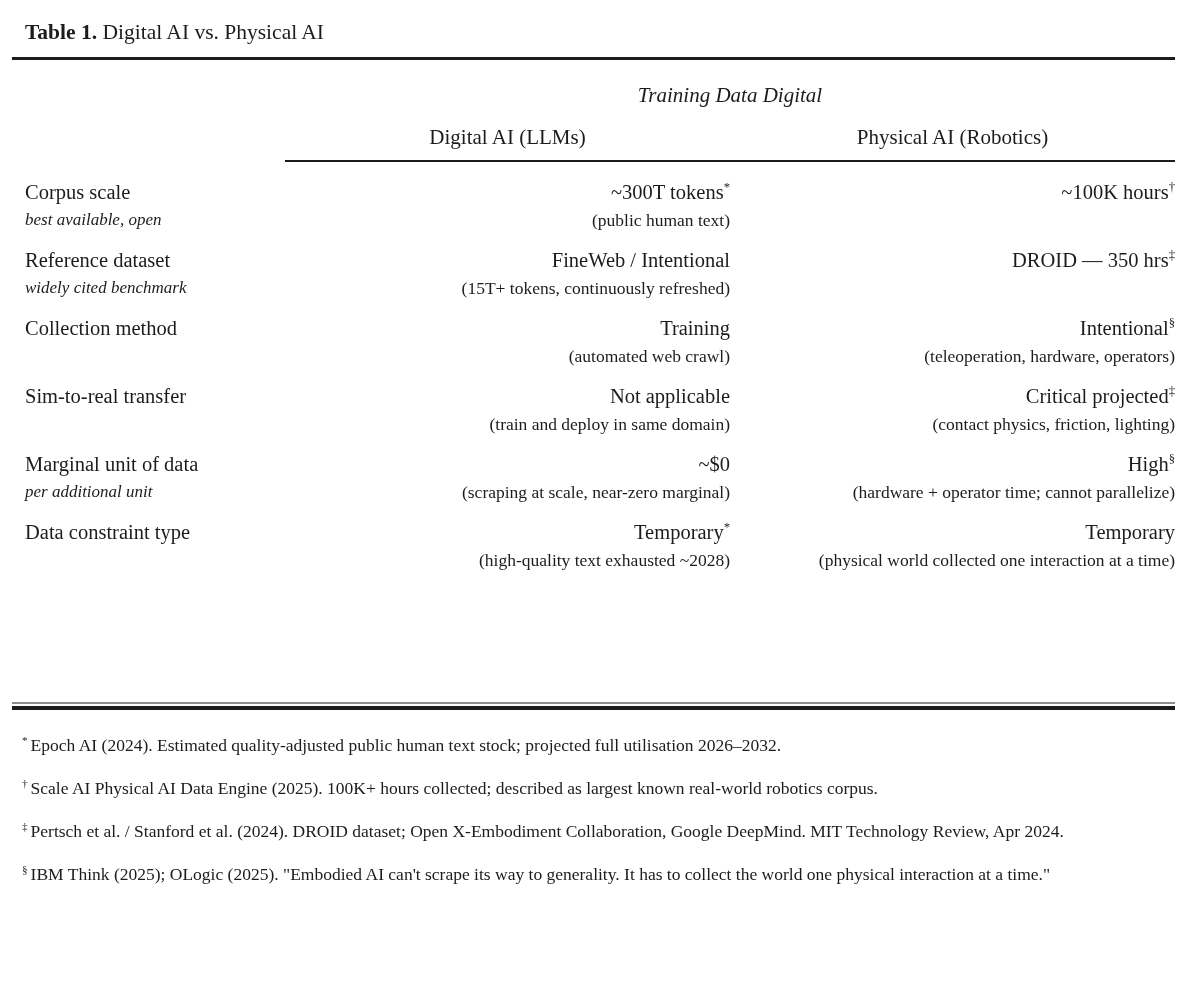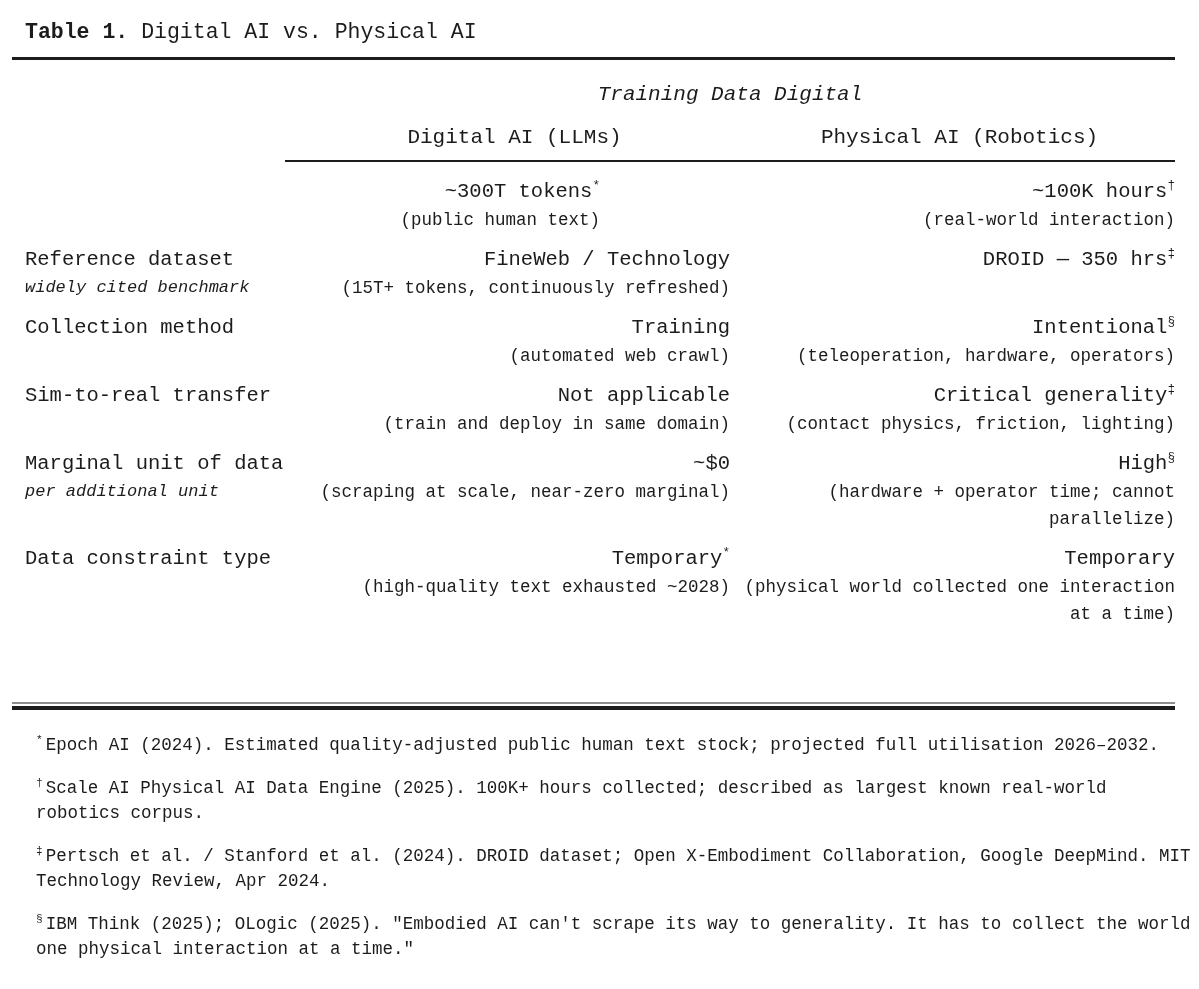--- a/index.html
+++ b/index.html
@@ -13,21 +13,20 @@
     font-family: "Liberation Serif", "DejaVu Serif", serif;
     color: #1c1c1c;
     -webkit-font-smoothing: antialiased;
   }
   .page {
     position: relative;
     width: 1199px;
     height: 989px;
     box-sizing: border-box;
     padding: 0;
-    font-family: Liberation Mono, monospace;
   }
 
   
   .caption {
     position: absolute;
     left: 25px;
     top: 18px;
     font-size: 21.5px;
     line-height: 28px;
     white-space: nowrap;
@@ -74,21 +73,21 @@
     width: 890px;
     text-align: center;
     font-style: italic;
     font-size: 21px;
     line-height: 26px;
   }
 
   
   .colheads {
     position: absolute;
-    left: 292px;
+    left: 285px;
     top: 124px;
     width: 890px;
     display: flex;
   }
   .colhead {
     flex: 1 1 0;
     text-align: center;
     font-size: 21px;
     line-height: 27px;
   }
@@ -137,21 +136,21 @@
   }
   sup.fnmark {
     font-size: 0.62em;
     vertical-align: super;
     line-height: 0;
   }
 
   
   .footnotes {
     position: absolute;
-    left: 36px;
+    left: 22px;
     top: 733px;
     width: 1155px;
   }
   .fn {
     font-size: 17.5px;
     line-height: 25px;
     margin-bottom: 18px;
     text-indent: 0;
   }
   .fn .fn-mark {
@@ -177,36 +176,39 @@
 
   <div class="colheads">
     <div class="colhead">Digital AI (LLMs)</div>
     <div class="colhead">Physical AI (Robotics)</div>
   </div>
 
   <div class="rule-header"></div>
 
   <div class="tbody" id="table-body">
       <div class="trow">
+        <div class="cell-label">
+          <div class="lbl-main">Corpus scale</div>
+          <div class="lbl-sub">best available, open</div>
+        </div>
         <div class="cell-val">
           <div class="val-main"><span>~300T tokens</span><sup class="fnmark">*</sup></div>
           <div class="val-sub">(public human text)</div>
         </div>
         <div class="cell-val">
           <div class="val-main"><span>~100K hours</span><sup class="fnmark">†</sup></div>
-          <div class="val-sub">(real-world interaction)</div>
         </div>
       </div>
       <div class="trow">
         <div class="cell-label">
           <div class="lbl-main">Reference dataset</div>
           <div class="lbl-sub">widely cited benchmark</div>
         </div>
         <div class="cell-val">
-          <div class="val-main"><span>FineWeb / Technology</span></div>
+          <div class="val-main"><span>FineWeb / Intentional</span></div>
           <div class="val-sub">(15T+ tokens, continuously refreshed)</div>
         </div>
         <div class="cell-val">
           <div class="val-main"><span>DROID — 350 hrs</span><sup class="fnmark">‡</sup></div>
         </div>
       </div>
       <div class="trow">
         <div class="cell-label">
           <div class="lbl-main">Collection method</div>
         </div>
@@ -221,21 +223,21 @@
       </div>
       <div class="trow">
         <div class="cell-label">
           <div class="lbl-main">Sim-to-real transfer</div>
         </div>
         <div class="cell-val">
           <div class="val-main"><span>Not applicable</span></div>
           <div class="val-sub">(train and deploy in same domain)</div>
         </div>
         <div class="cell-val">
-          <div class="val-main"><span>Critical generality</span><sup class="fnmark">‡</sup></div>
+          <div class="val-main"><span>Critical projected</span><sup class="fnmark">‡</sup></div>
           <div class="val-sub">(contact physics, friction, lighting)</div>
         </div>
       </div>
       <div class="trow">
         <div class="cell-label">
           <div class="lbl-main">Marginal unit of data</div>
           <div class="lbl-sub">per additional unit</div>
         </div>
         <div class="cell-val">
           <div class="val-main"><span>~$0</span></div>

